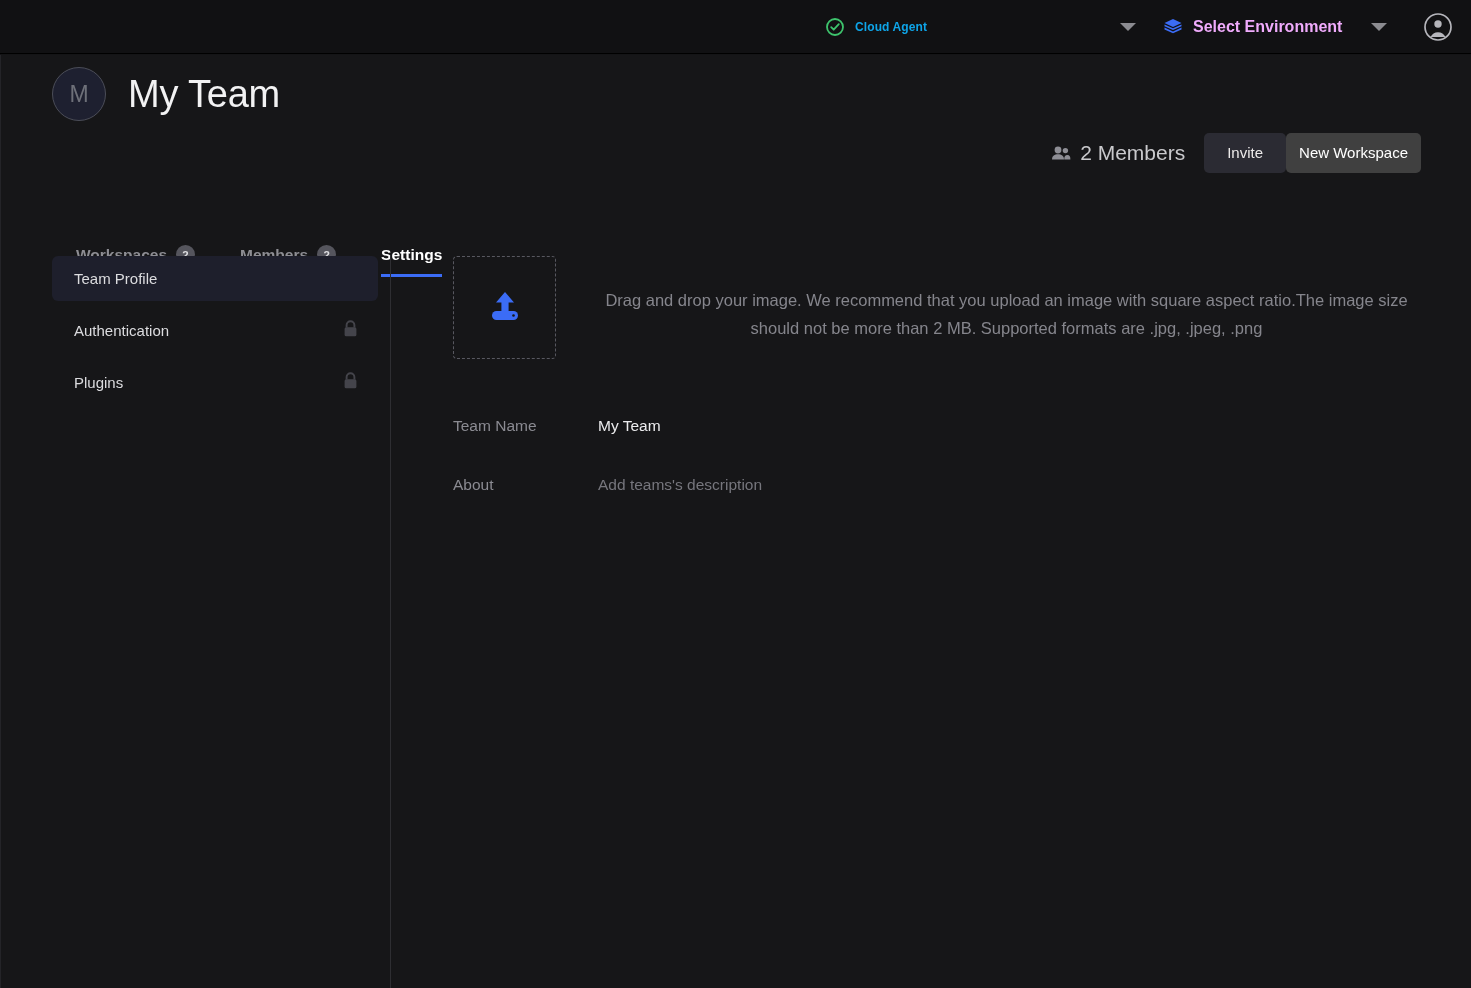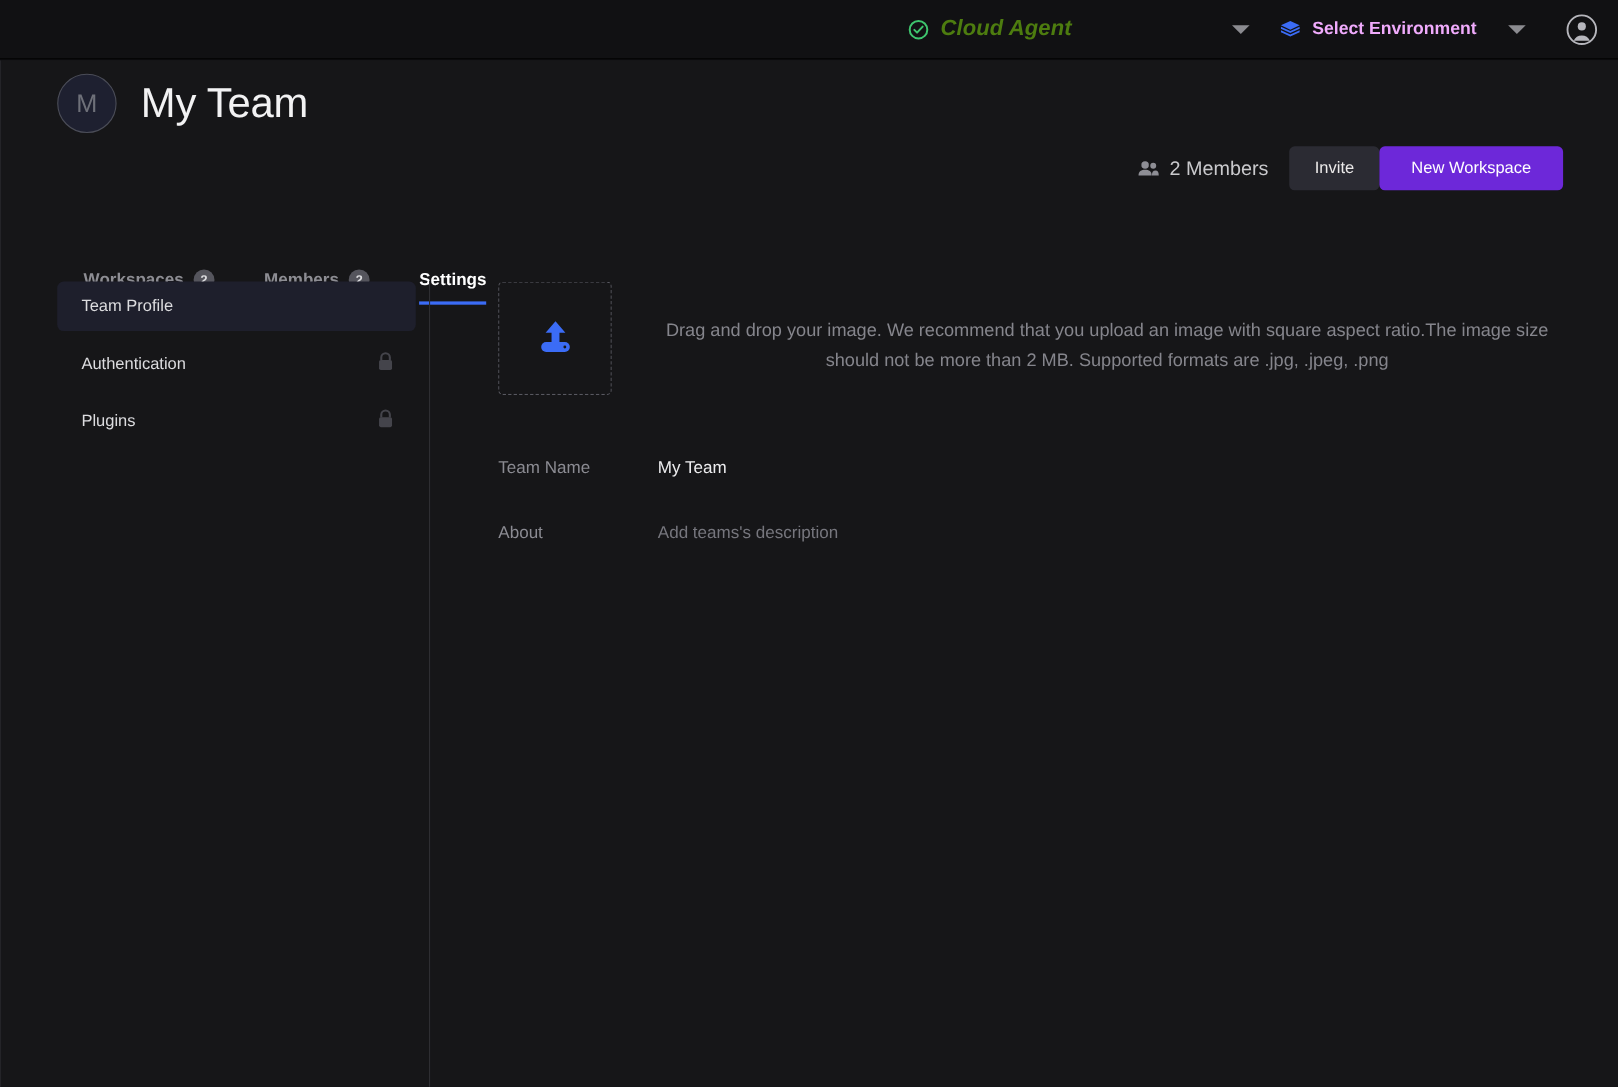--- a/index.html
+++ b/index.html
@@ -23,25 +23,24 @@
     align-items: center;
   }
   .topbar-center {
     position: absolute;
     left: 825px;
     display: flex;
     align-items: center;
     gap: 10px;
   }
   .cloud-agent-label {
-    color: #4d7c0f;
-    font-size: 20px;
+    color: #0ea5e9;
+    font-size: 12px;
     font-weight: bold;
     letter-spacing: 0.1px;
-    font-style: italic;
   }
   .caret {
     width: 0; height: 0;
     border-left: 8px solid transparent;
     border-right: 8px solid transparent;
     border-top: 8px solid #8b8b90;
   }
   .caret-agent { position: absolute; left: 1120px; top: 23px; }
   .caret-env { position: absolute; left: 1371px; top: 23px; }
   .env-group {
@@ -106,42 +105,42 @@
     right: 50px;
     display: flex;
     align-items: center;
     gap: 0;
   }
   .members-count {
     display: flex;
     align-items: center;
     gap: 9px;
     color: #c9c9cc;
-    font-size: 18px;
+    font-size: 21px;
     margin-right: 19px;
   }
   .btn-invite {
     background: #2b2b33;
     color: #eceaea;
     font-size: 15px;
     border: none;
     border-radius: 5px;
     padding: 0 23px;
     height: 40px;
     line-height: 40px;
     cursor: pointer;
     font-family: inherit;
   }
   .btn-new-workspace {
-    background: #6d28d9;
+    background: #404040;
     color: #ffffff;
     font-size: 15px;
     border: none;
     border-radius: 5px;
-    padding: 0 29px;
+    padding: 0 13px;
     height: 40px;
     line-height: 40px;
     cursor: pointer;
     font-family: inherit;
   }
 
   
   .tabs {
     position: absolute;
     top: 198px;

